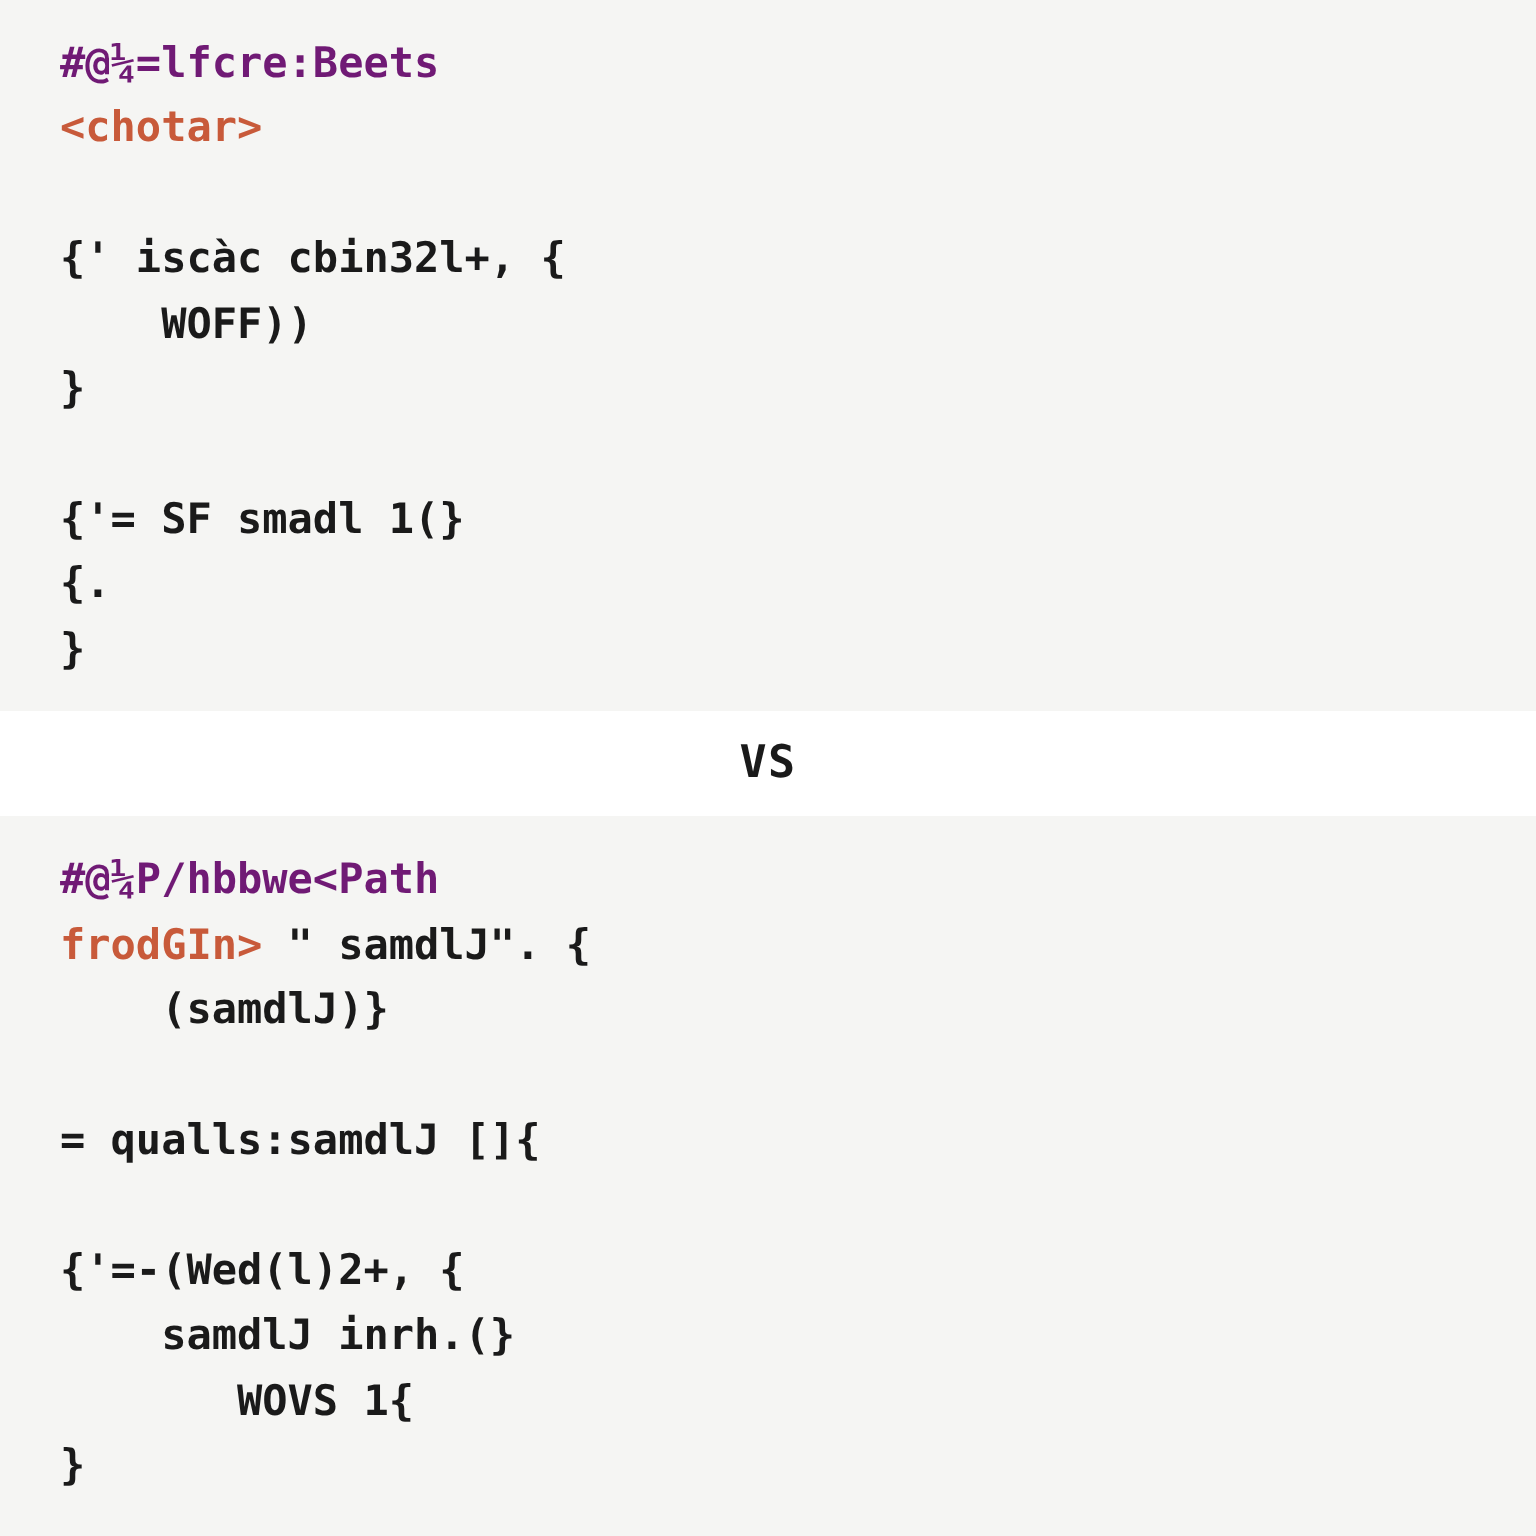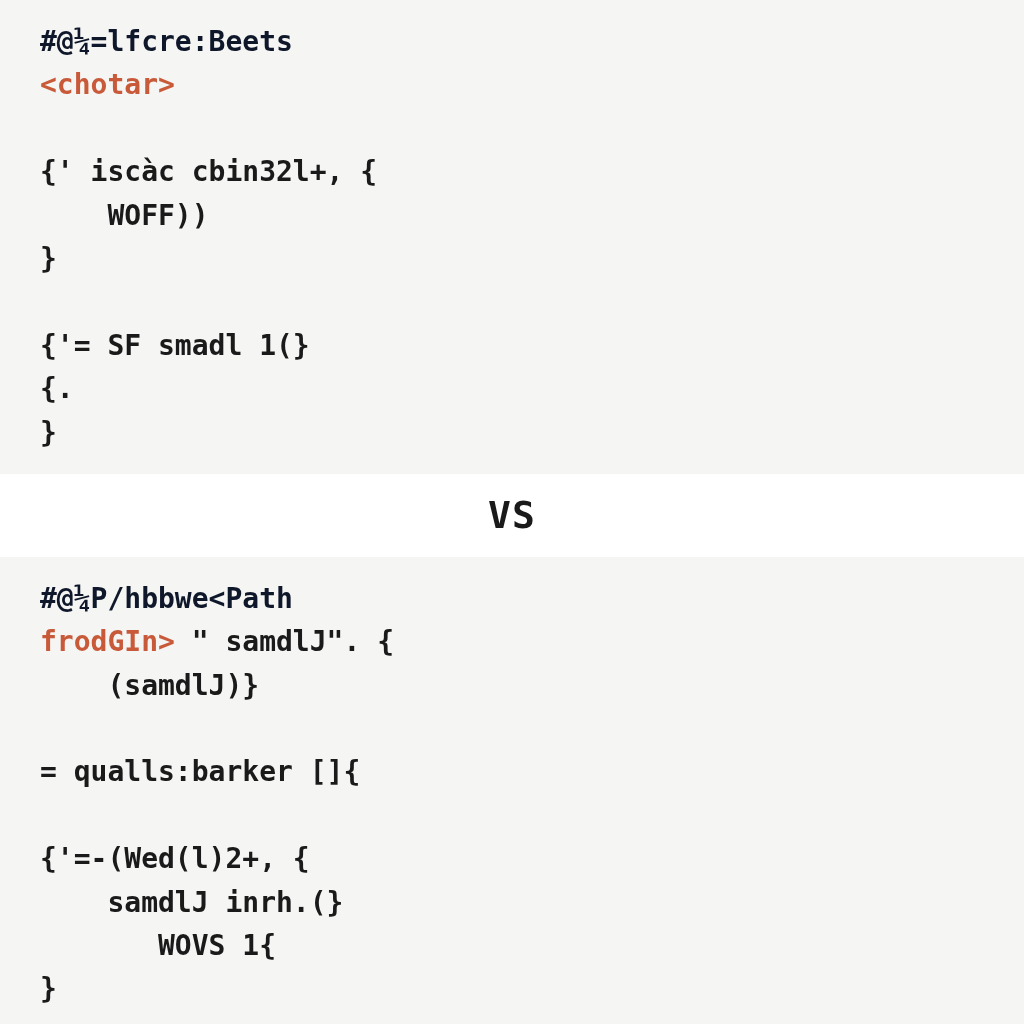--- a/index.html
+++ b/index.html
@@ -23,33 +23,33 @@
   }
   .bottom-panel {
     padding: 20px 40px 24px 40px;
     background: #f5f5f3;
   }
   .divider {
     background: #ffffff;
     width: 100%;
     text-align: center;
     font-weight: 700;
-    font-size: 38px;
+    font-size: 30px;
     padding: 12px 0;
     letter-spacing: 1px;
   }
   pre {
     margin: 0;
     font-family: inherit;
     font-size: inherit;
     line-height: inherit;
     white-space: pre;
     font-weight: 600;
   }
-  .hash   { color: #0f172a; font-weight: 700; }
+  .hash   { color: #701a75; font-weight: 700; }
   .tag    { color: #c85a3a; font-weight: 700; text-align: center; }
 </style>
 </head>
 <body>
 
 <div class="panel top-panel">
 <pre><span class="hash">#@¼=lfcre:Beets</span>
 <span class="tag">&lt;chotar&gt;</span>
 
 <span>{' iscàc cbin32l+, {</span>
@@ -63,19 +63,19 @@
 
 <div class="divider">
   <span>VS</span>
 </div>
 
 <div class="panel bottom-panel">
 <pre><span class="hash">#@¼P/hbbwe&lt;Path</span>
 <span class="tag">frodGIn&gt;</span><span> " samdlJ". {</span>
 <span>    (samdlJ)}</span>
 
-<span>= qualls:barker []{</span>
+<span>= qualls:samdlJ []{</span>
 
 <span>{'=-(Wed(l)2+, {</span>
 <span>    samdlJ inrh.(}</span>
 <span>       WOVS 1{</span>
 <span>}</span></pre>
 </div>
 
 </body></html>

